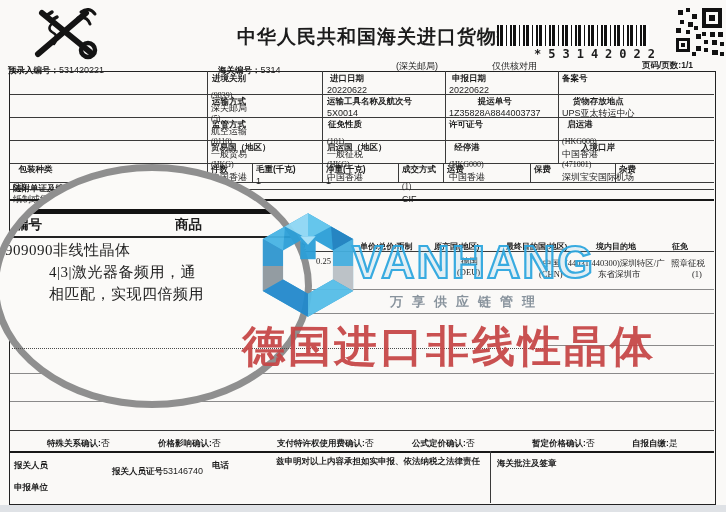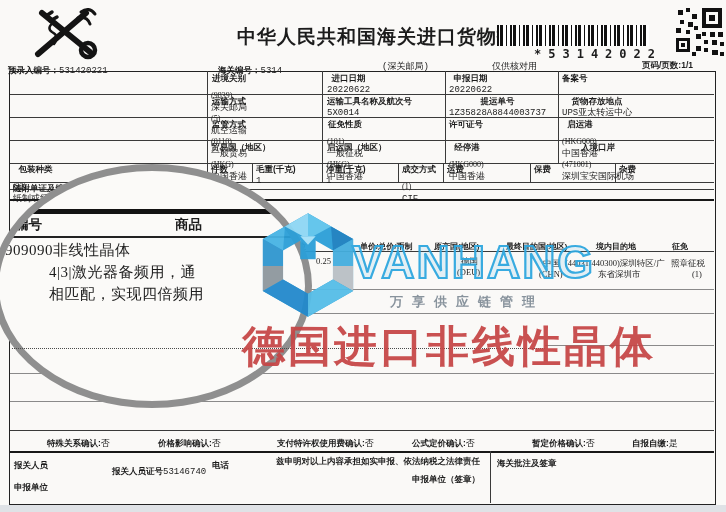--- a/index.html
+++ b/index.html
@@ -1,20 +1,20 @@
 <!DOCTYPE html>
 <html><head>
 <meta charset="utf-8">
 <style>
   html,body{margin:0;padding:0;background:#fff;}
   #stage{position:relative;width:726px;height:512px;background:#faf9f7;overflow:hidden;
          font-family:"Liberation Sans","DejaVu Sans",sans-serif;color:#1c1c1c;}
   .abs{position:absolute;}
   .lbl{font-weight:bold;font-size:8.5px;white-space:nowrap;}
-  .val{font-family:Liberation Mono, monospace;font-size:9px;white-space:nowrap;}
+  .val{font-family:Liberation Sans, sans-serif;font-size:9px;white-space:nowrap;}
   .code{font-family:"Liberation Serif","DejaVu Serif",serif;font-weight:normal;font-size:8px;}
   .hline{position:absolute;background:#3a3a3a;height:1px;}
   .hline.light{background:#8a8a8a;}
   .vline{position:absolute;background:#3a3a3a;width:1px;}
   .cell{position:absolute;line-height:1.15;}
   .cell .lbl{display:block;text-align:center;}
   .cell .val{display:block;margin-top:1px;}
   
   #doc-title{left:222px;top:24px;width:350px;text-align:center;font-size:19px;font-weight:bold;letter-spacing:1px;}
   #barcode{left:497px;top:25px;width:152px;height:21px;
@@ -87,21 +87,21 @@
         <rect x="16" y="44" width="4" height="4"></rect>
     </g>
   </svg>
 
   <div class="abs" style="left:8px;top:59px;">
     <span class="lbl">预录入编号：</span><span class="val">531420221</span>
   </div>
   <div class="abs" style="left:218px;top:59px;">
     <span class="lbl">海关编号：</span><span class="val">5314</span>
   </div>
-  <div class="abs val" style="left:382px;top:60px;">(深关邮局)</div>
+  <div class="abs val" style="left:396px;top:60px;">(深关邮局)</div>
   <div class="abs val" style="left:492px;top:60px;">仅供核对用</div>
   <div class="abs lbl" style="left:642px;top:60px;">页码/页数:1/1</div>
 
   <div class="abs" style="left:9px;top:71px;width:705px;height:432px;border:1.5px solid #222;"></div>
   <div class="hline" style="left:10px;top:94px;width:704px;"></div>
   <div class="hline" style="left:10px;top:117px;width:704px;"></div>
   <div class="hline" style="left:10px;top:140px;width:704px;"></div>
   <div class="hline" style="left:10px;top:163px;width:704px;"></div>
   <div class="hline" style="left:10px;top:182px;width:704px;"></div>
   <div class="hline" style="left:10px;top:189px;width:704px;"></div>
@@ -288,18 +288,17 @@
   <div class="confirm" style="left:412px;"><b>公式定价确认:</b><span>否</span></div>
   <div class="confirm" style="left:532px;"><b>暂定价格确认:</b><span>否</span></div>
   <div class="confirm" style="left:632px;"><b>自报自缴:</b><span>是</span></div>
 
   <div class="abs lbl" style="left:14px;top:460px;">报关人员</div>
   <div class="abs" style="left:112px;top:460px;">
     <span class="lbl">报关人员证号</span><span class="val">53146740</span>
   </div>
   <div class="abs lbl" style="left:212px;top:460px;">电话</div>
   <div class="abs lbl" style="left:250px;top:456px;width:230px;text-align:right;">兹申明对以上内容承担如实申报、依法纳税之法律责任</div>
-  <div class="abs lbl" style="left:250px;top:474px;width:230px;text-align:right;">申报单位（签章）</div>
   <div class="abs lbl" style="left:14px;top:482px;">申报单位</div>
   <div class="abs lbl" style="left:497px;top:458px;">海关批注及签章</div>
 
   <div class="abs" id="bottom-strip"></div>
 </div>
 
 </body></html>

